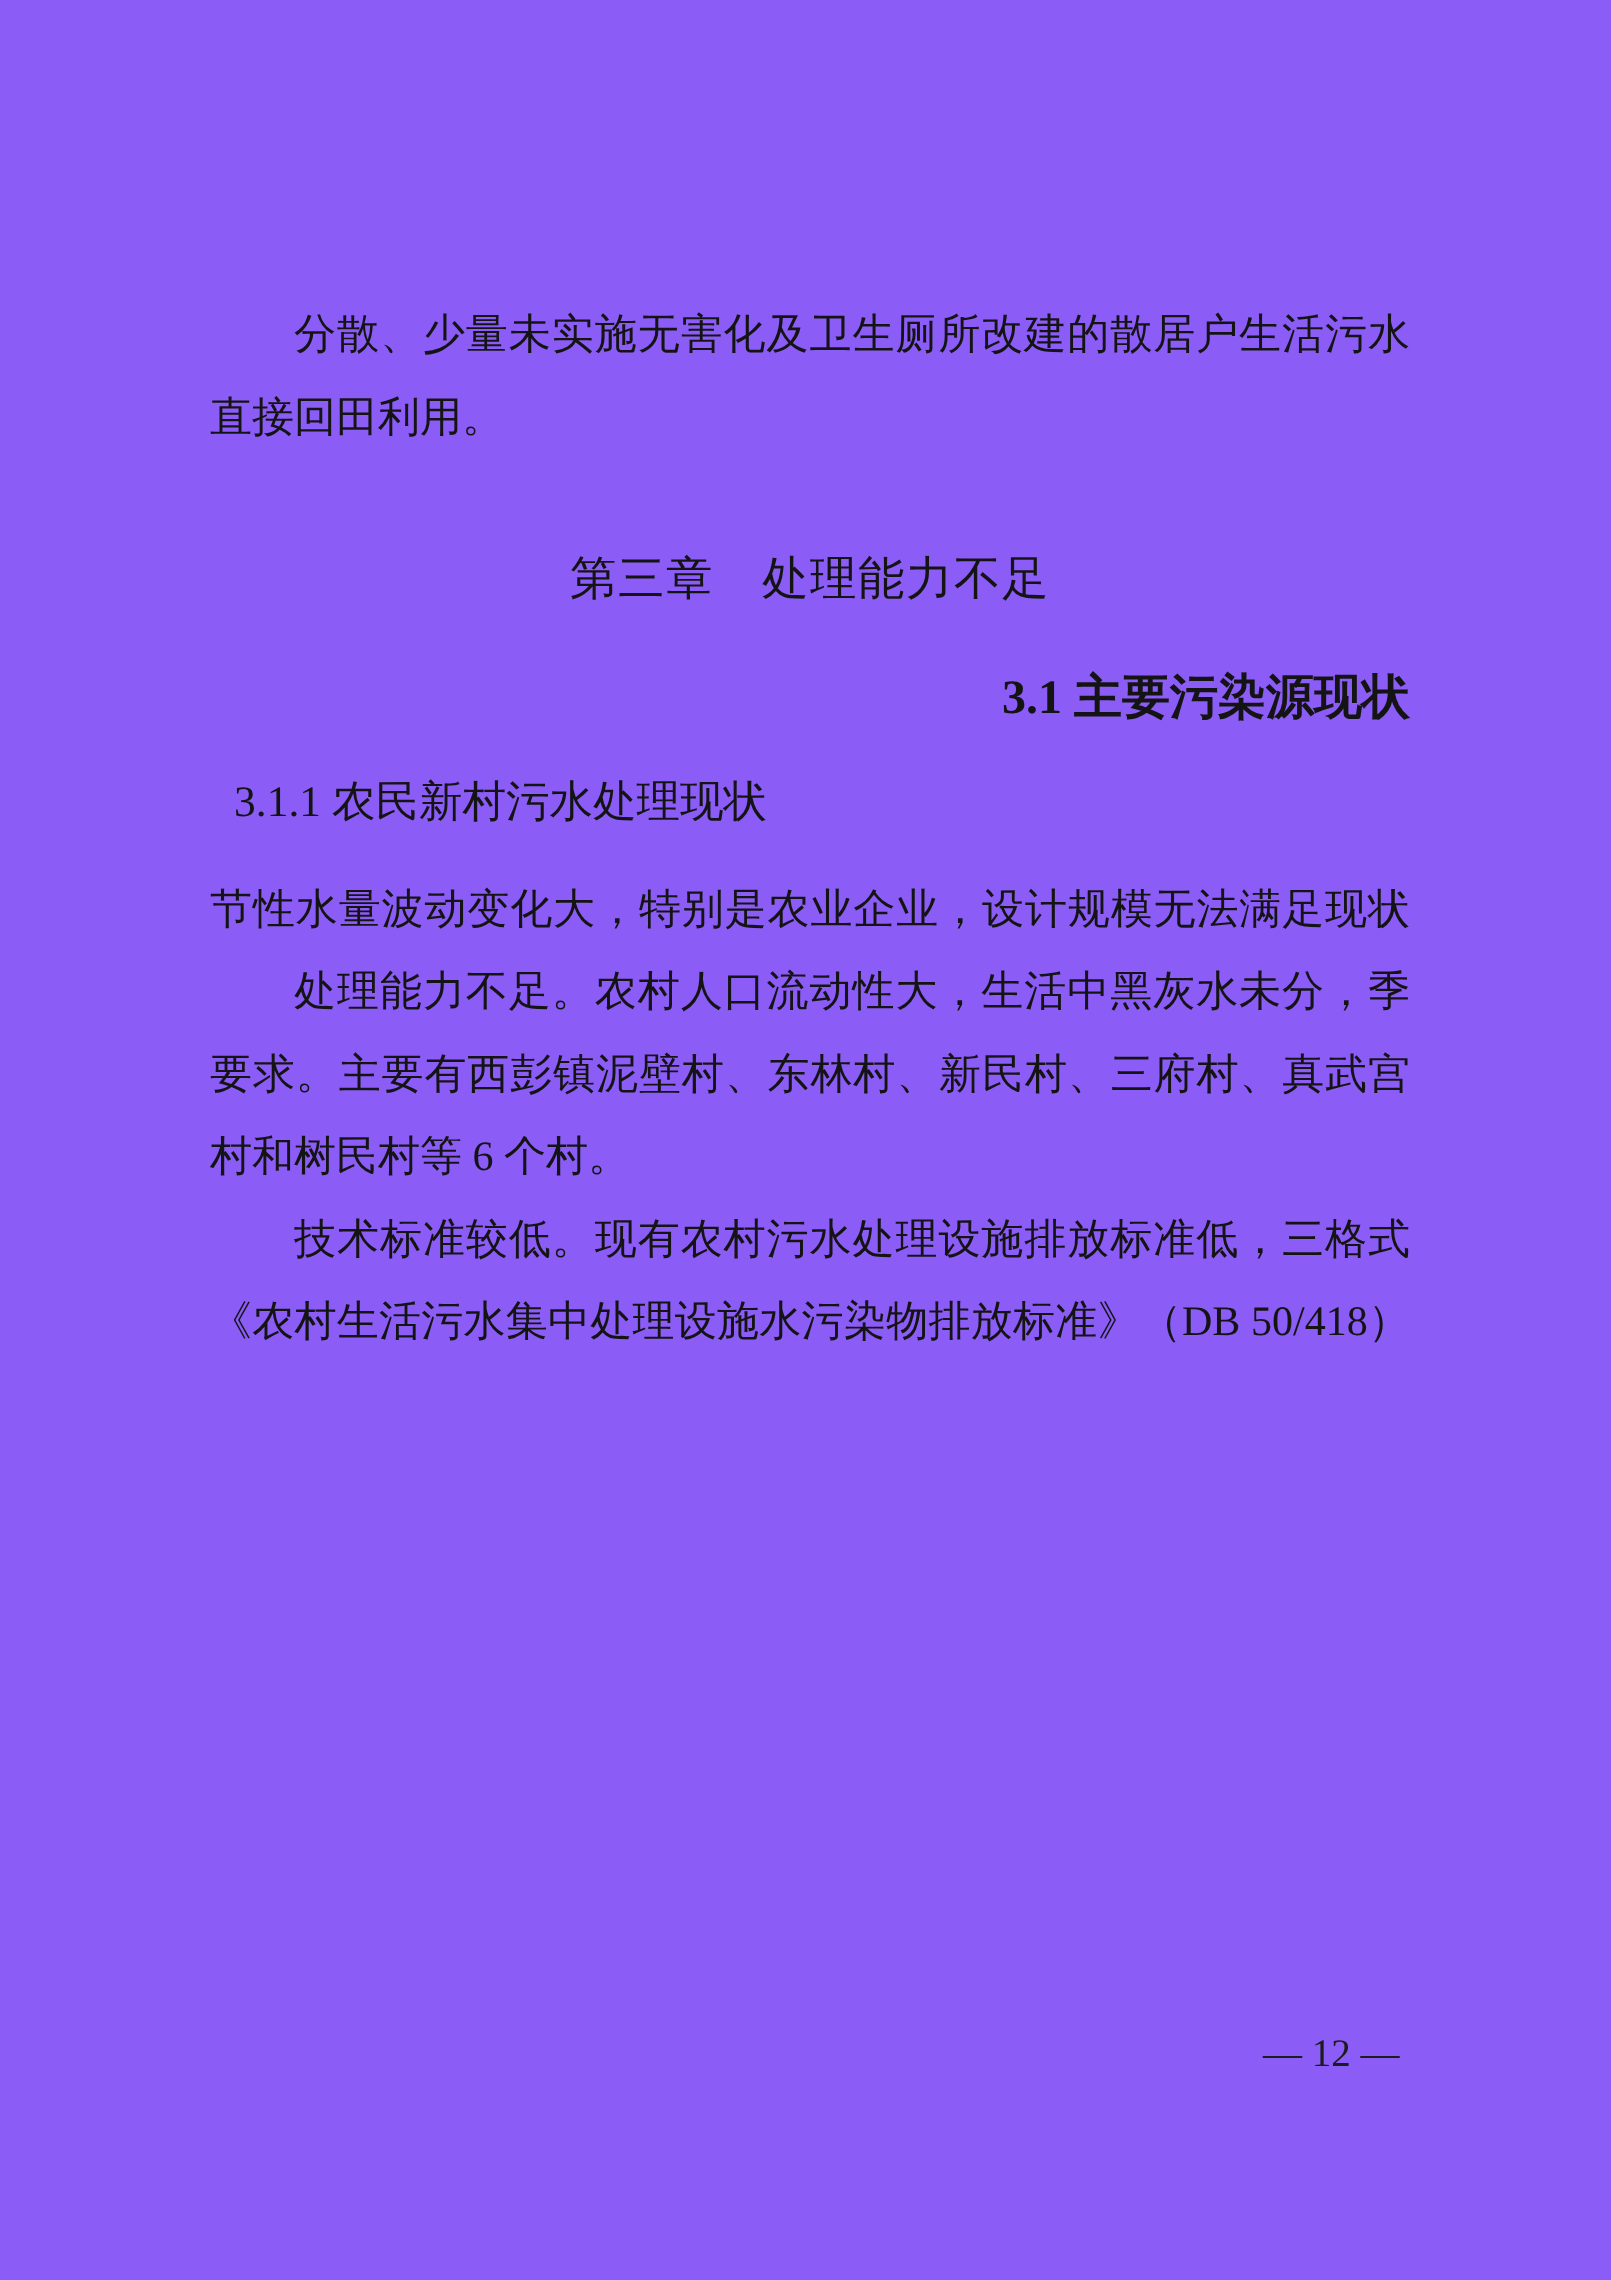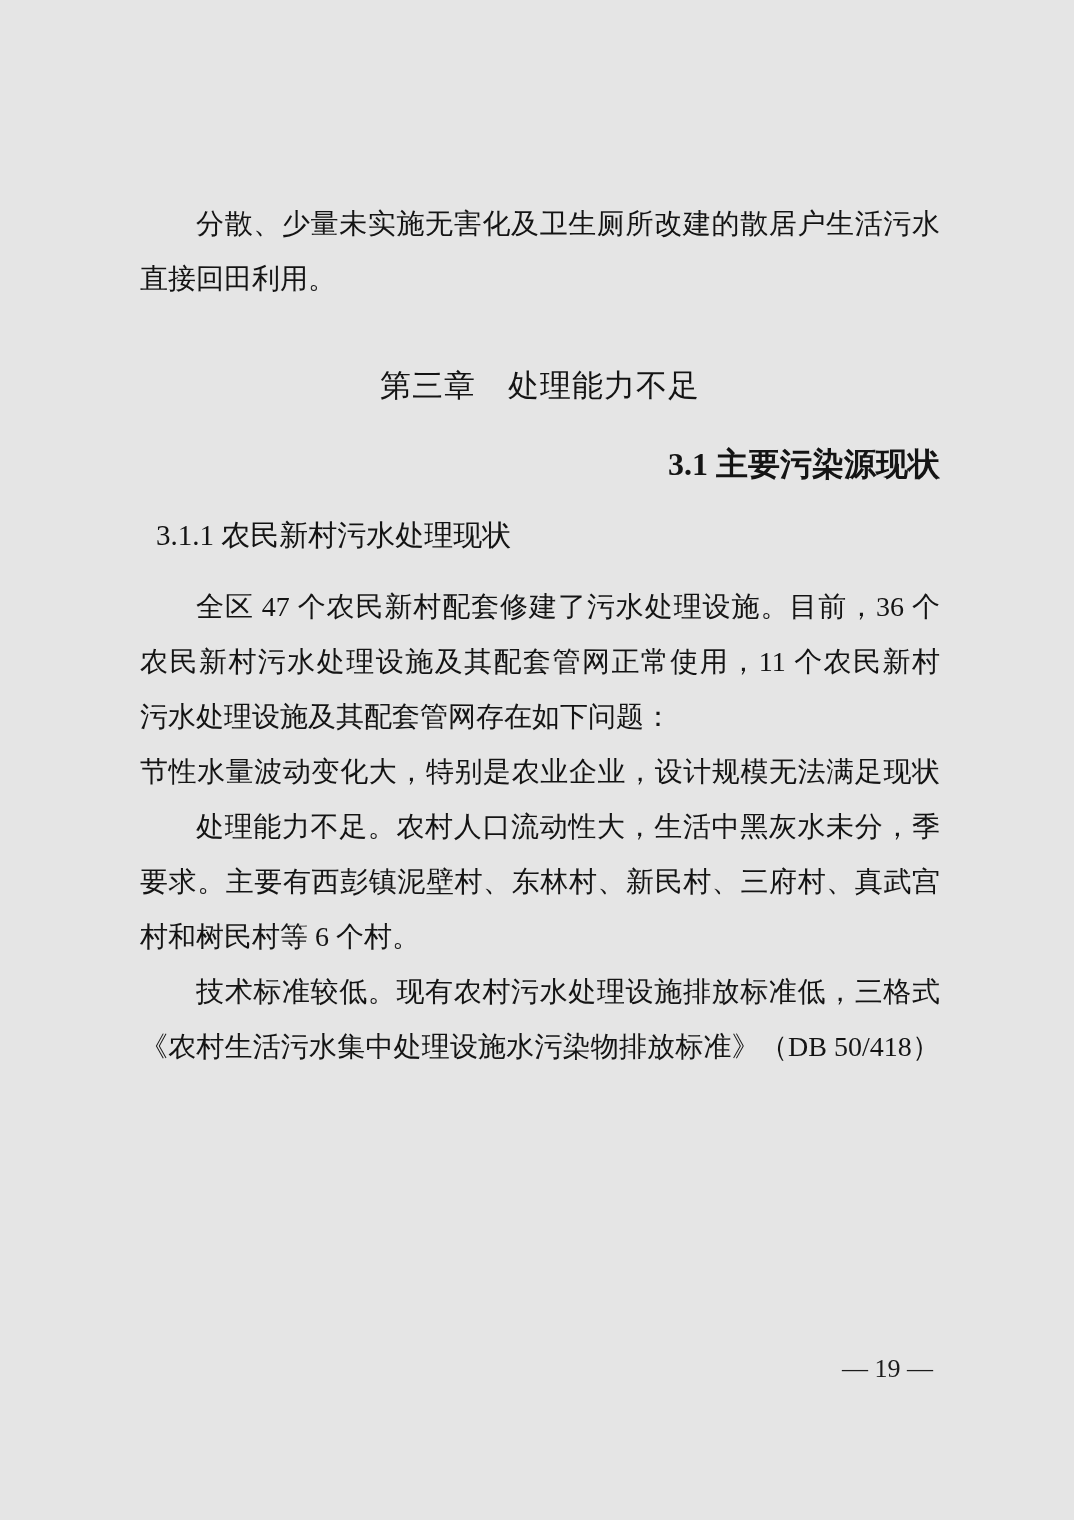--- a/index.html
+++ b/index.html
@@ -11,21 +11,21 @@
     width: 1074px;
     height: 1520px;
     position: relative;
     font-family: "Liberation Serif", "DejaVu Serif", serif;
     color: #141414;
     -webkit-font-smoothing: antialiased;
   }
   .page {
     position: absolute;
     inset: 0;
-    background: #e5e5e5;
+    background: #8b5cf6;
     overflow: hidden;
   }
   .doc {
     position: absolute;
     left: 140px;
     top: 196px;
     width: 800px;
     font-size: 28px;
     line-height: 55px;
   }
@@ -92,37 +92,32 @@
       <span class="line last">直接回田利用。</span>
     </p>
 
     <h1 class="chapter">第三章　处理能力不足</h1>
 
     <h2 class="section">3.1 主要污染源现状</h2>
 
 
     <h3 class="subsection">3.1.1 农民新村污水处理现状</h3>
 
-    <p class="para">
-      <span class="line first">全区 47 个农民新村配套修建了污水处理设施。目前，36 个</span>
-      <span class="line">农民新村污水处理设施及其配套管网正常使用，11 个农民新村</span>
-      <span class="line last">污水处理设施及其配套管网存在如下问题：</span>
-    </p>
 
     <p class="para">
       <span class="line">节性水量波动变化大，特别是农业企业，设计规模无法满足现状</span>
       <span class="line first">处理能力不足。农村人口流动性大，生活中黑灰水未分，季</span>
       <span class="line">要求。主要有西彭镇泥壁村、东林村、新民村、三府村、真武宫</span>
       <span class="line last">村和树民村等 6 个村。</span>
     </p>
 
     <p class="para">
       <span class="line first">技术标准较低。现有农村污水处理设施排放标准低，三格式</span>
       <span class="line">《农村生活污水集中处理设施水污染物排放标准》（DB 50/418）</span>
     </p>
 
   </main>
 
   <footer class="footer">
-    <span>— 19 —</span>
+    <span>— 12 —</span>
   </footer>
 
 </div>
 
 </body></html>

